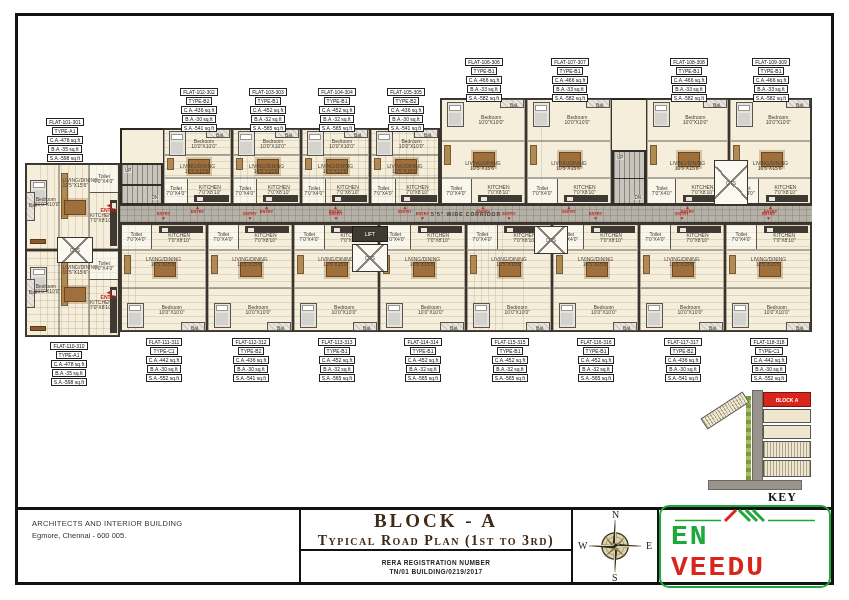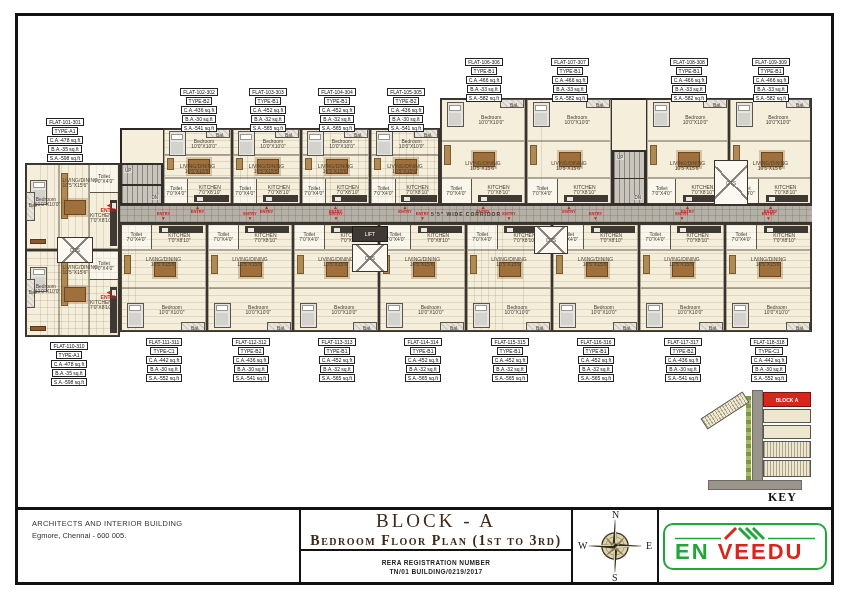--- a/index.html
+++ b/index.html
@@ -103,33 +103,33 @@
   .tcell{box-sizing:border-box;border-right:2.5px solid #121212;position:relative;}
   .tcell:last-child{border-right:none;}
   .c-arch{width:283px;padding:7px 10px 0 14px;}
   .arch-row{display:flex;align-items:center;gap:8px;}
   .arch-name{font-size:17px;font-weight:bold;letter-spacing:0.5px;color:#2a2a2a;}
   .arch-sub{font-size:7.5px;letter-spacing:0.3px;margin-top:2px;color:#333;}
   .arch-addr{font-size:7.5px;margin-top:3px;color:#333;line-height:9px;}
   .c-title{width:272px;display:flex;flex-direction:column;}
   .c-title .tt{flex:1.1;display:flex;flex-direction:column;align-items:center;justify-content:center;
      font-family:"Liberation Serif",serif;color:#3f2a18;}
-  .tt .t1{font-size:19px;font-weight:normal;letter-spacing:3px;}
+  .tt .t1{font-size:19px;font-weight:bold;letter-spacing:3px;}
   .tt .t2{font-size:14px;font-weight:bold;font-variant:small-caps;letter-spacing:1.5px;margin-top:1px;}
   .c-title .tr{flex:0.85;border-top:2.5px solid #121212;display:flex;flex-direction:column;
      align-items:center;justify-content:center;gap:2px;}
   .tr .r1,.tr .r2{font-size:6.5px;font-weight:bold;color:#222;letter-spacing:0.4px;}
   .c-compass{width:86px;display:flex;align-items:center;justify-content:center;}
   .compass{position:relative;width:70px;height:70px;}
   .compass svg{position:absolute;left:7px;top:7px;}
   .cdir{position:absolute;font-family:"Liberation Serif",serif;font-size:10px;color:#222;}
   .cn{left:32px;top:-2px;} .cs{left:32px;bottom:-2px;} .cw{left:-2px;top:29px;} .ce{right:-2px;top:29px;}
   .c-logo{flex:1;display:flex;align-items:center;justify-content:center;}
   .logo-box{border:2.5px solid #1ea83a;border-radius:10px;padding:1px 10px 3px 10px;position:relative;}
-  .logo-text{font-size:22px;font-weight:bold;letter-spacing:2px;font-family:Liberation Sans, sans-serif;}
+  .logo-text{font-size:28px;font-weight:bold;letter-spacing:2px;font-family:Liberation Mono, monospace;}
   .logo-en{color:#1ea83a;} .logo-veedu{color:#d9261c;}
   .logo-roof{display:block;margin:0 auto -2px auto;}
   .houseicon{display:inline-block;}
 </style>
 </head>
 <body>
 
 <div class="frame"></div>
 
 <div id="plan">
@@ -840,21 +840,21 @@
   <div class="tcell c-arch">
     <div class="arch-sub">ARCHITECTS AND INTERIOR BUILDING</div>
     <div class="arch-addr">
       <div>Egmore,  Chennai - 600 005.</div>
     </div>
   </div>
 
   <div class="tcell c-title">
     <div class="tt">
       <div class="t1">BLOCK - A</div>
-      <div class="t2">Bedroom Floor Plan (1st to 3rd)</div>
+      <div class="t2">Typical Road Plan (1st to 3rd)</div>
     </div>
     <div class="tr">
       <div class="r1">RERA REGISTRATION NUMBER</div>
       <div class="r2">TN/01 BUILDING/0219/2017</div>
     </div>
   </div>
 
   <div class="tcell c-compass">
     <div class="compass">
       <svg width="56" height="56" viewBox="0 0 64 64">

